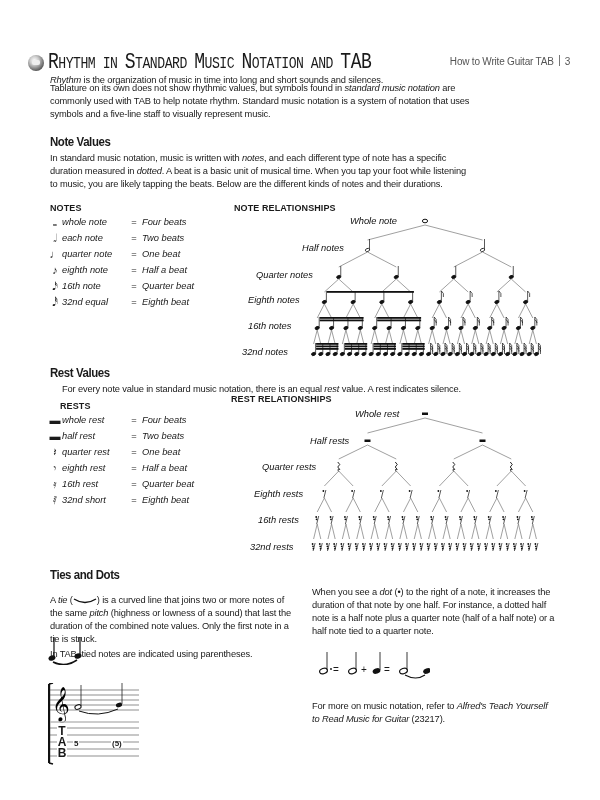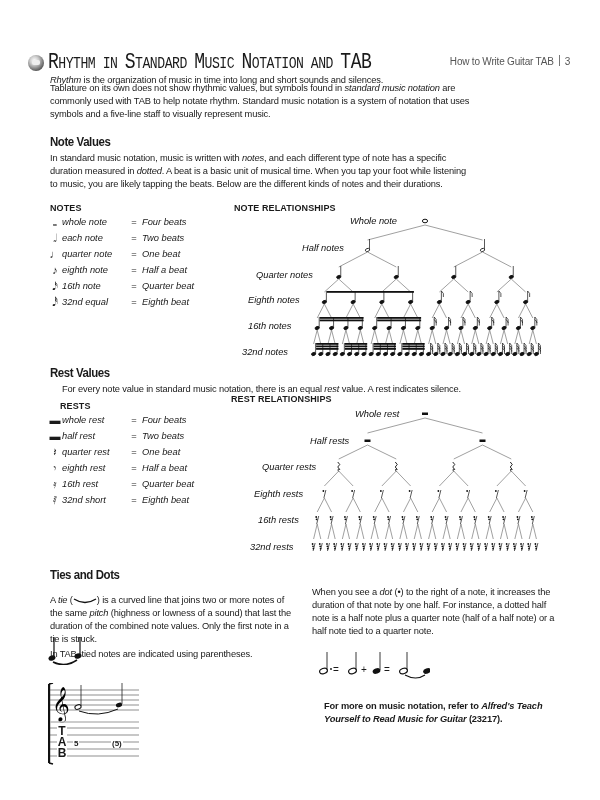--- a/index.html
+++ b/index.html
@@ -752,15 +752,15 @@
   <ellipse cx="42.5" cy="19" rx="4" ry="2.6" fill="none" stroke="#111" stroke-width="1.2" transform="rotate(-20 42.5 19)"></ellipse>
   <ellipse cx="66.5" cy="19" rx="4" ry="2.6" fill="#111" transform="rotate(-20 66.5 19)"></ellipse>
   <ellipse cx="93.5" cy="19" rx="4" ry="2.6" fill="none" stroke="#111" stroke-width="1.2" transform="rotate(-20 93.5 19)"></ellipse>
   <ellipse cx="117" cy="19" rx="4" ry="2.6" fill="#111" transform="rotate(-20 117 19)"></ellipse>
   <path d="M95 23 Q106 29 115 23" stroke="#111" stroke-width="1.1" fill="none"></path>
 </svg>
 <div class="abs" style="left:333px; top:664px; font-size:10px;">=</div>
 <div class="abs" style="left:361px; top:664px; font-size:10px;">+</div>
 <div class="abs" style="left:384px; top:664px; font-size:10px;">=</div>
 
-<div class="abs col-text" style="left:324px; top:700px; width:245px;font-weight:bold;">
+<div class="abs col-text" style="left:312px; top:700px; width:245px;">
   <span>For more on music notation, refer to </span><i>Alfred's Teach Yourself to Read Music for Guitar</i><span> (23217).</span>
 </div>
 
 </body></html>

